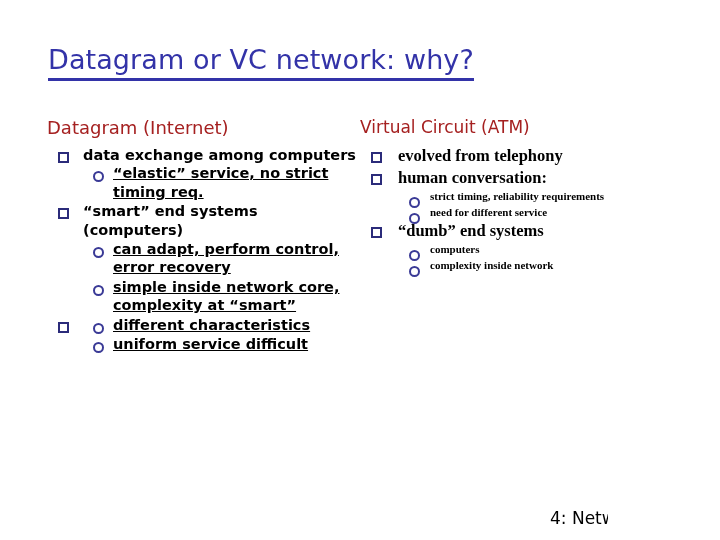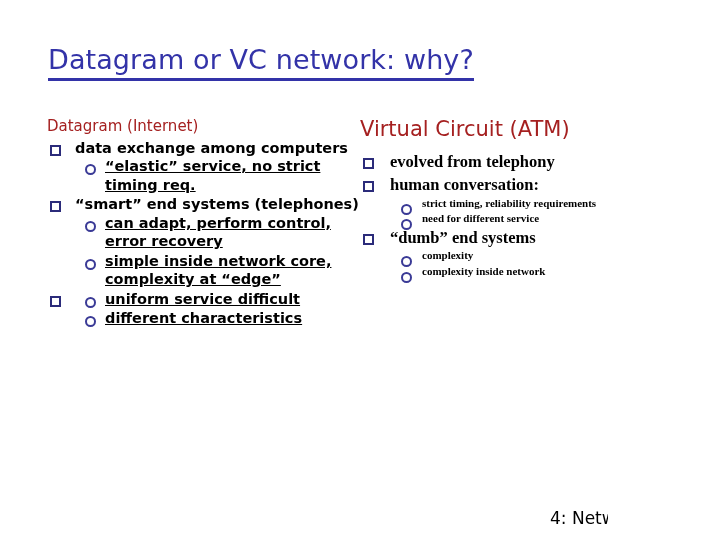--- a/index.html
+++ b/index.html
@@ -42,27 +42,27 @@
   }
   .col-left  { left: 47px;  width: 318px; }
   .col-right { left: 360px; width: 320px; }
 
   .col-head {
     color: #a52020;
     font-weight: 400;
     white-space: nowrap;
     line-height: 1.1;
   }
-  .col-left .col-head  { font-size: 15px; margin-bottom: 4px; }
-  .col-right .col-head { font-size: 21px; margin-bottom: 10px; }
+  .col-left .col-head  { font-size: 18px; margin-bottom: 4px; }
+  .col-right .col-head { font-size: 17px; margin-bottom: 3px; }
 
   
   ul.bullets {
     list-style: none;
-    margin: 0;
+    margin: 8px;
     padding: 0;
   }
   ul.bullets li {
     position: relative;
     color: #000000;
     font-weight: bold;
   }
 
   
   li.lvl1 {
@@ -154,43 +154,43 @@
         <ul class="sub">
           <li class="lvl2">
             <span class="marker"></span>
             <span class="txt">“elastic” service, no strict timing req.</span>
           </li>
         </ul>
       </li>
 
       <li class="lvl1">
         <span class="marker"></span>
-        <span class="txt">“smart” end systems (telephones)</span>
+        <span class="txt">“smart” end systems (computers)</span>
         <ul class="sub">
           <li class="lvl2">
             <span class="marker"></span>
             <span class="txt">can adapt, perform control, error recovery</span>
           </li>
           <li class="lvl2">
             <span class="marker"></span>
-            <span class="txt">simple inside network core, complexity at “edge”</span>
-          </li>
-        </ul>
-      </li>
-
-      <li class="lvl1">
-        <span class="marker"></span>
-        <ul class="sub">
+            <span class="txt">simple inside network core, complexity at “smart”</span>
+          </li>
+        </ul>
+      </li>
+
+      <li class="lvl1">
+        <span class="marker"></span>
+        <ul class="sub">
+          <li class="lvl2">
+            <span class="marker"></span>
+            <span class="txt">different characteristics</span>
+          </li>
           <li class="lvl2">
             <span class="marker"></span>
             <span class="txt">uniform service difficult</span>
-          </li>
-          <li class="lvl2">
-            <span class="marker"></span>
-            <span class="txt">different characteristics</span>
           </li>
         </ul>
       </li>
 
     </ul>
   </div>
 
   <div class="col col-right">
     <div class="col-head">Virtual Circuit (ATM)</div>
 
@@ -215,21 +215,21 @@
           </li>
         </ul>
       </li>
 
       <li class="lvl1">
         <span class="marker"></span>
         <span class="txt">“dumb” end systems</span>
         <ul class="sub">
           <li class="lvl2">
             <span class="marker"></span>
-            <span class="txt">complexity</span>
+            <span class="txt">computers</span>
           </li>
           <li class="lvl2">
             <span class="marker"></span>
             <span class="txt">complexity inside network</span>
           </li>
         </ul>
       </li>
 
     </ul>
   </div>

